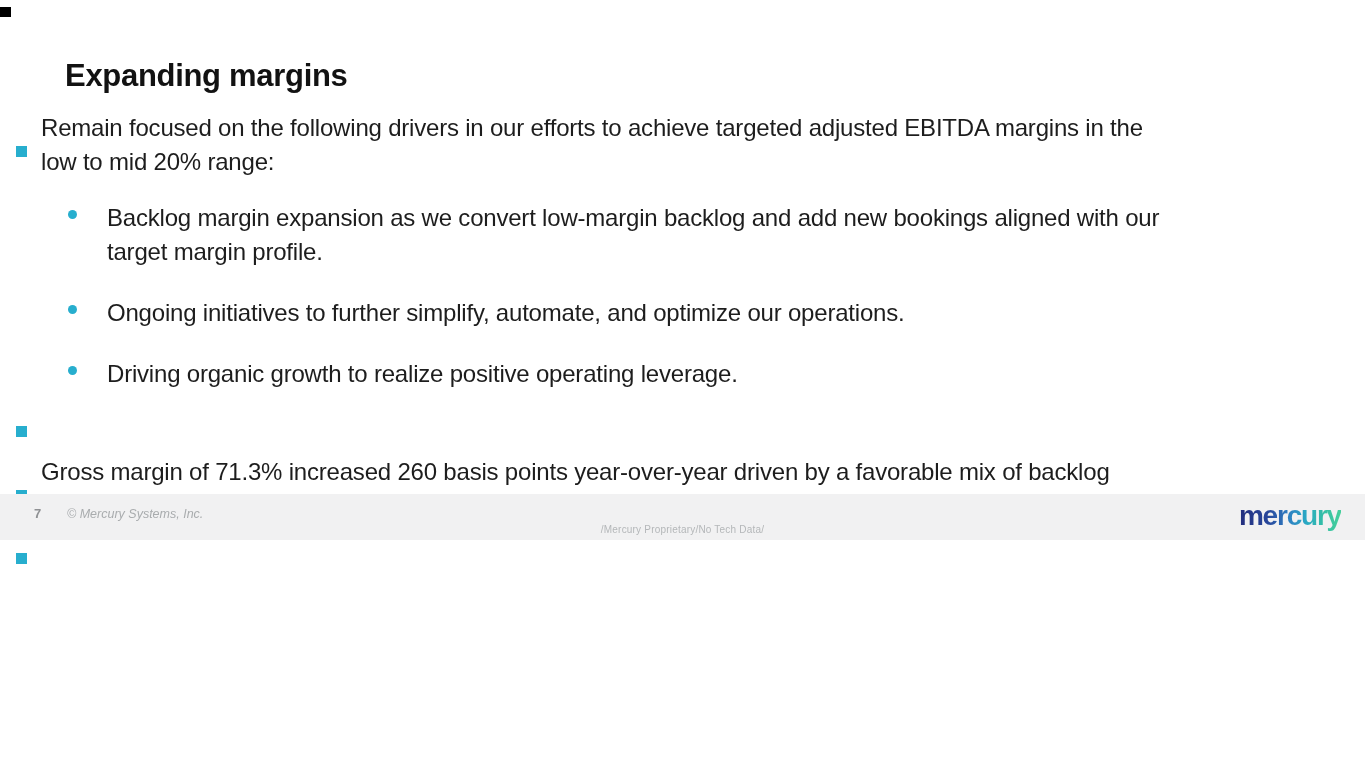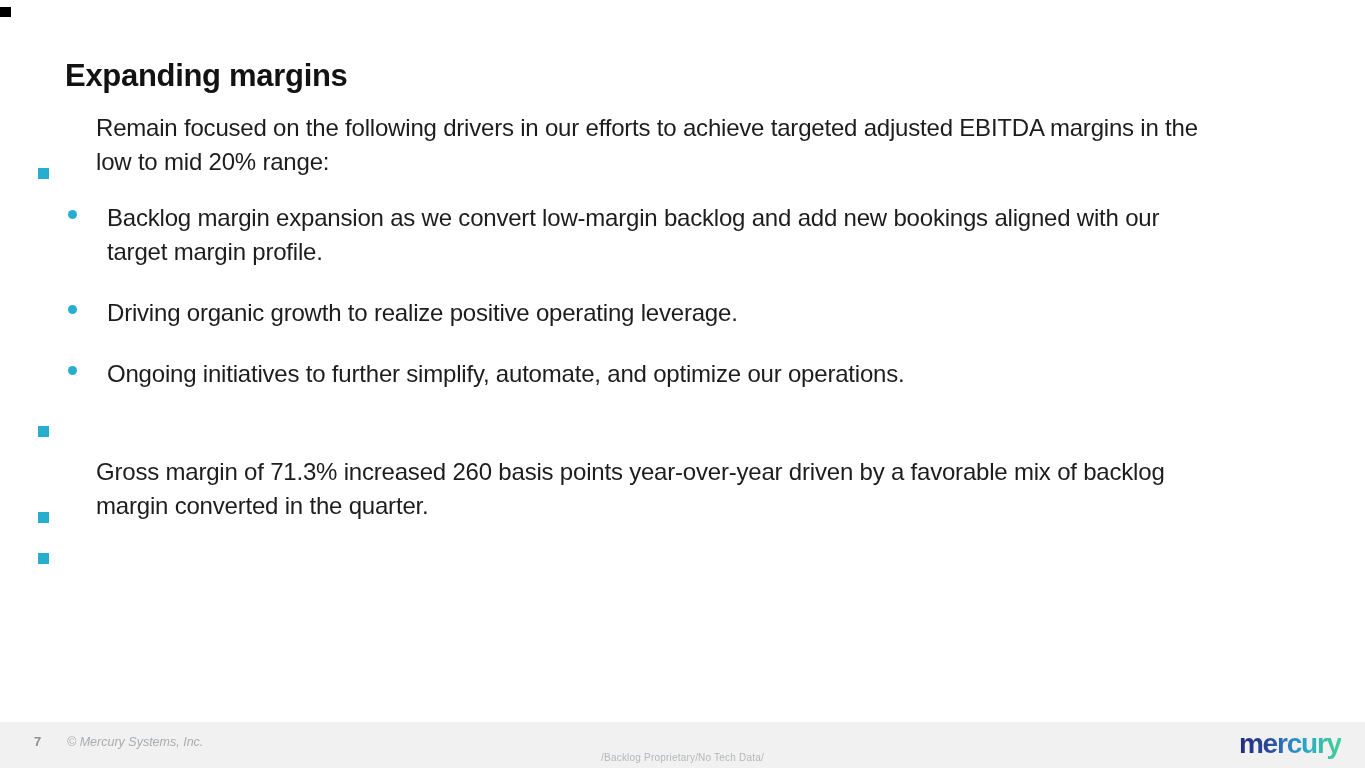--- a/index.html
+++ b/index.html
@@ -7,21 +7,21 @@
     padding: 0;
     width: 1365px;
     height: 768px;
     background: #ffffff;
     overflow: hidden;
     font-family: "Liberation Sans", sans-serif;
   }
   .slide {
     position: relative;
     width: 1365px;
-    height: 768px;
+    height: 540px;
     background: #ffffff;
   }
   .corner-mark {
     position: absolute;
     left: 0;
     top: 7px;
     width: 11px;
     height: 10px;
     background: #000000;
   }
@@ -36,24 +36,23 @@
   }
   .body {
     margin-top: 15px;
     color: #1d1d1d;
     font-size: 24px;
     line-height: 34px;
     letter-spacing: -0.2px;
   }
   .bullet-row {
     display: flex;
-    align-items: flex-end;
-    padding-left: 38px;
+    align-items: center;
+    padding-left: 16px;
     margin: 0 0 18px 0;
-    gap: 33px;
   }
   .bullet-row .marker-square {
     flex: 0 0 auto;
     width: 11px;
     height: 11px;
     margin-top: 12px;
     margin-right: 14px;
   }
   .bullet-row p {
     margin: 0;
@@ -140,43 +139,43 @@
       <p>Remain focused on the following drivers in our efforts to achieve targeted adjusted EBITDA margins in the low to mid 20% range:</p>
     </div>
 
     <div class="sub-bullet-row">
       <span class="marker-dot" style="background:#27AECE"></span>
       <p>Backlog margin expansion as we convert low-margin backlog and add new bookings aligned with our target margin profile.</p>
     </div>
 
     <div class="sub-bullet-row">
       <span class="marker-dot" style="background:#27AECE"></span>
-      <p>Driving organic growth to realize positive operating leverage.</p>
+      <p>Ongoing initiatives to further simplify, automate, and optimize our operations.</p>
     </div>
 
     <div class="sub-bullet-row">
       <span class="marker-dot" style="background:#27AECE"></span>
-      <p>Ongoing initiatives to further simplify, automate, and optimize our operations.</p>
+      <p>Driving organic growth to realize positive operating leverage.</p>
     </div>
 
     <div class="bullet-row">
       <span class="marker-square" style="background:#27AECE"></span>
     </div>
 
     <div class="bullet-row">
       <span class="marker-square" style="background:#27AECE"></span>
       <p>Gross margin of 71.3% increased 260 basis points year-over-year driven by a favorable mix of backlog margin converted in the quarter.</p>
     </div>
 
     <div class="bullet-row">
       <span class="marker-square" style="background:#27AECE"></span>
     </div>
 
   </div>
 
   <div class="footer">
     <span class="page-num">7</span>
     <span class="copyright">© Mercury Systems, Inc.</span>
-    <span class="classification">/Backlog Proprietary/No Tech Data/</span>
+    <span class="classification">/Mercury Proprietary/No Tech Data/</span>
     <span class="logo">mercury</span>
   </div>
 
 </div>
 
 </body></html>

